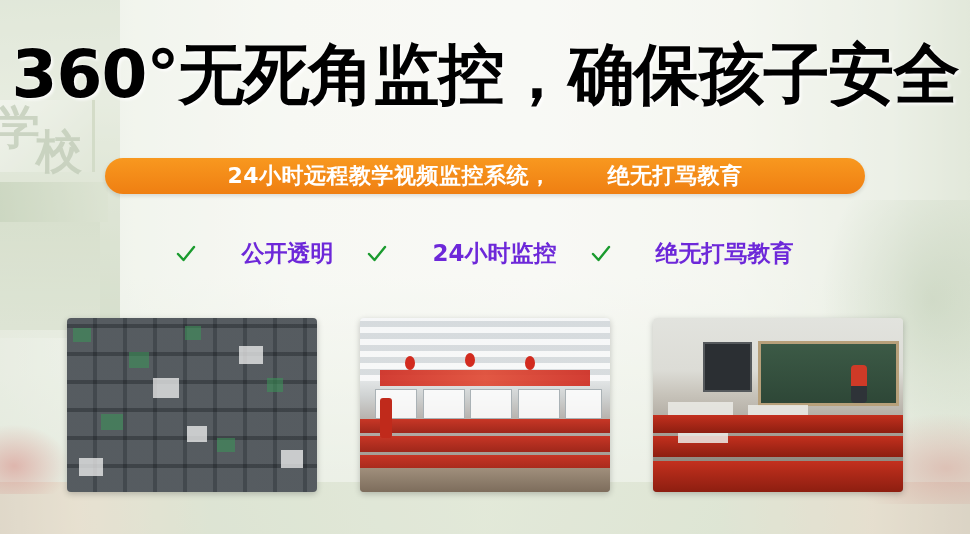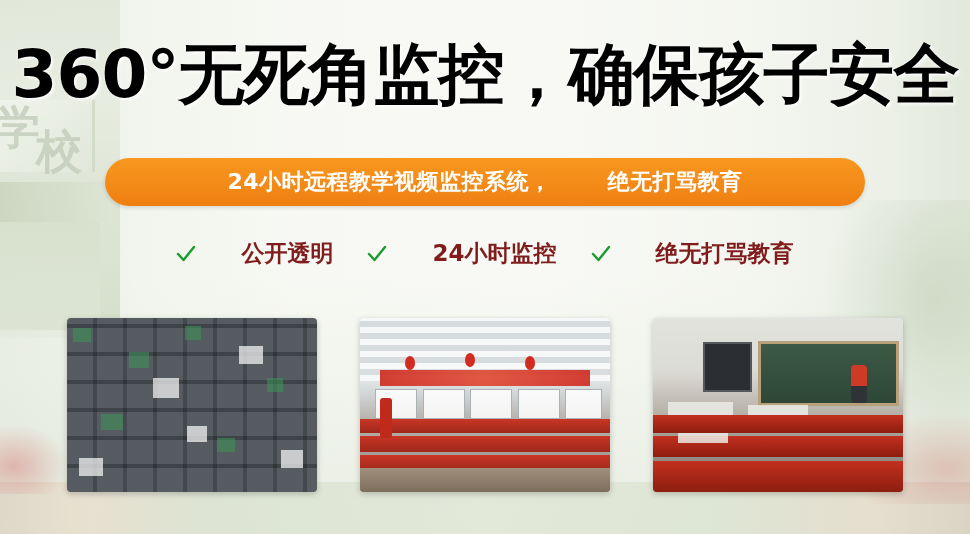--- a/index.html
+++ b/index.html
@@ -124,21 +124,21 @@
       2px 2px 3px rgba(255,255,255,0.85);
     letter-spacing: -1px;
   }
 
   
   .pill {
     position: absolute;
     top: 158px;
     left: 105px;
     width: 760px;
-    height: 48px;
+    height: 36px;
     border-radius: 24px;
     background: linear-gradient(to bottom, #f8981f, #ef7f12);
     box-shadow: 0 2px 4px rgba(0,0,0,0.12);
     display: flex;
     align-items: center;
     justify-content: center;
     gap: 56px;
   }
   .pill span {
     color: #ffffff;
@@ -168,21 +168,21 @@
   .check {
     width: 20px;
     height: 20px;
     flex: 0 0 20px;
     display: block;
   }
   .feature-label {
     font-family: "DejaVu Sans", sans-serif;
     font-weight: bold;
     font-size: 23px;
-    color: #7f1d1d;
+    color: #6d28d9;
     white-space: nowrap;
     margin-left: 36px;
   }
 
   
   .photos {
     position: absolute;
     top: 318px;
     left: 0;
     width: 970px;

